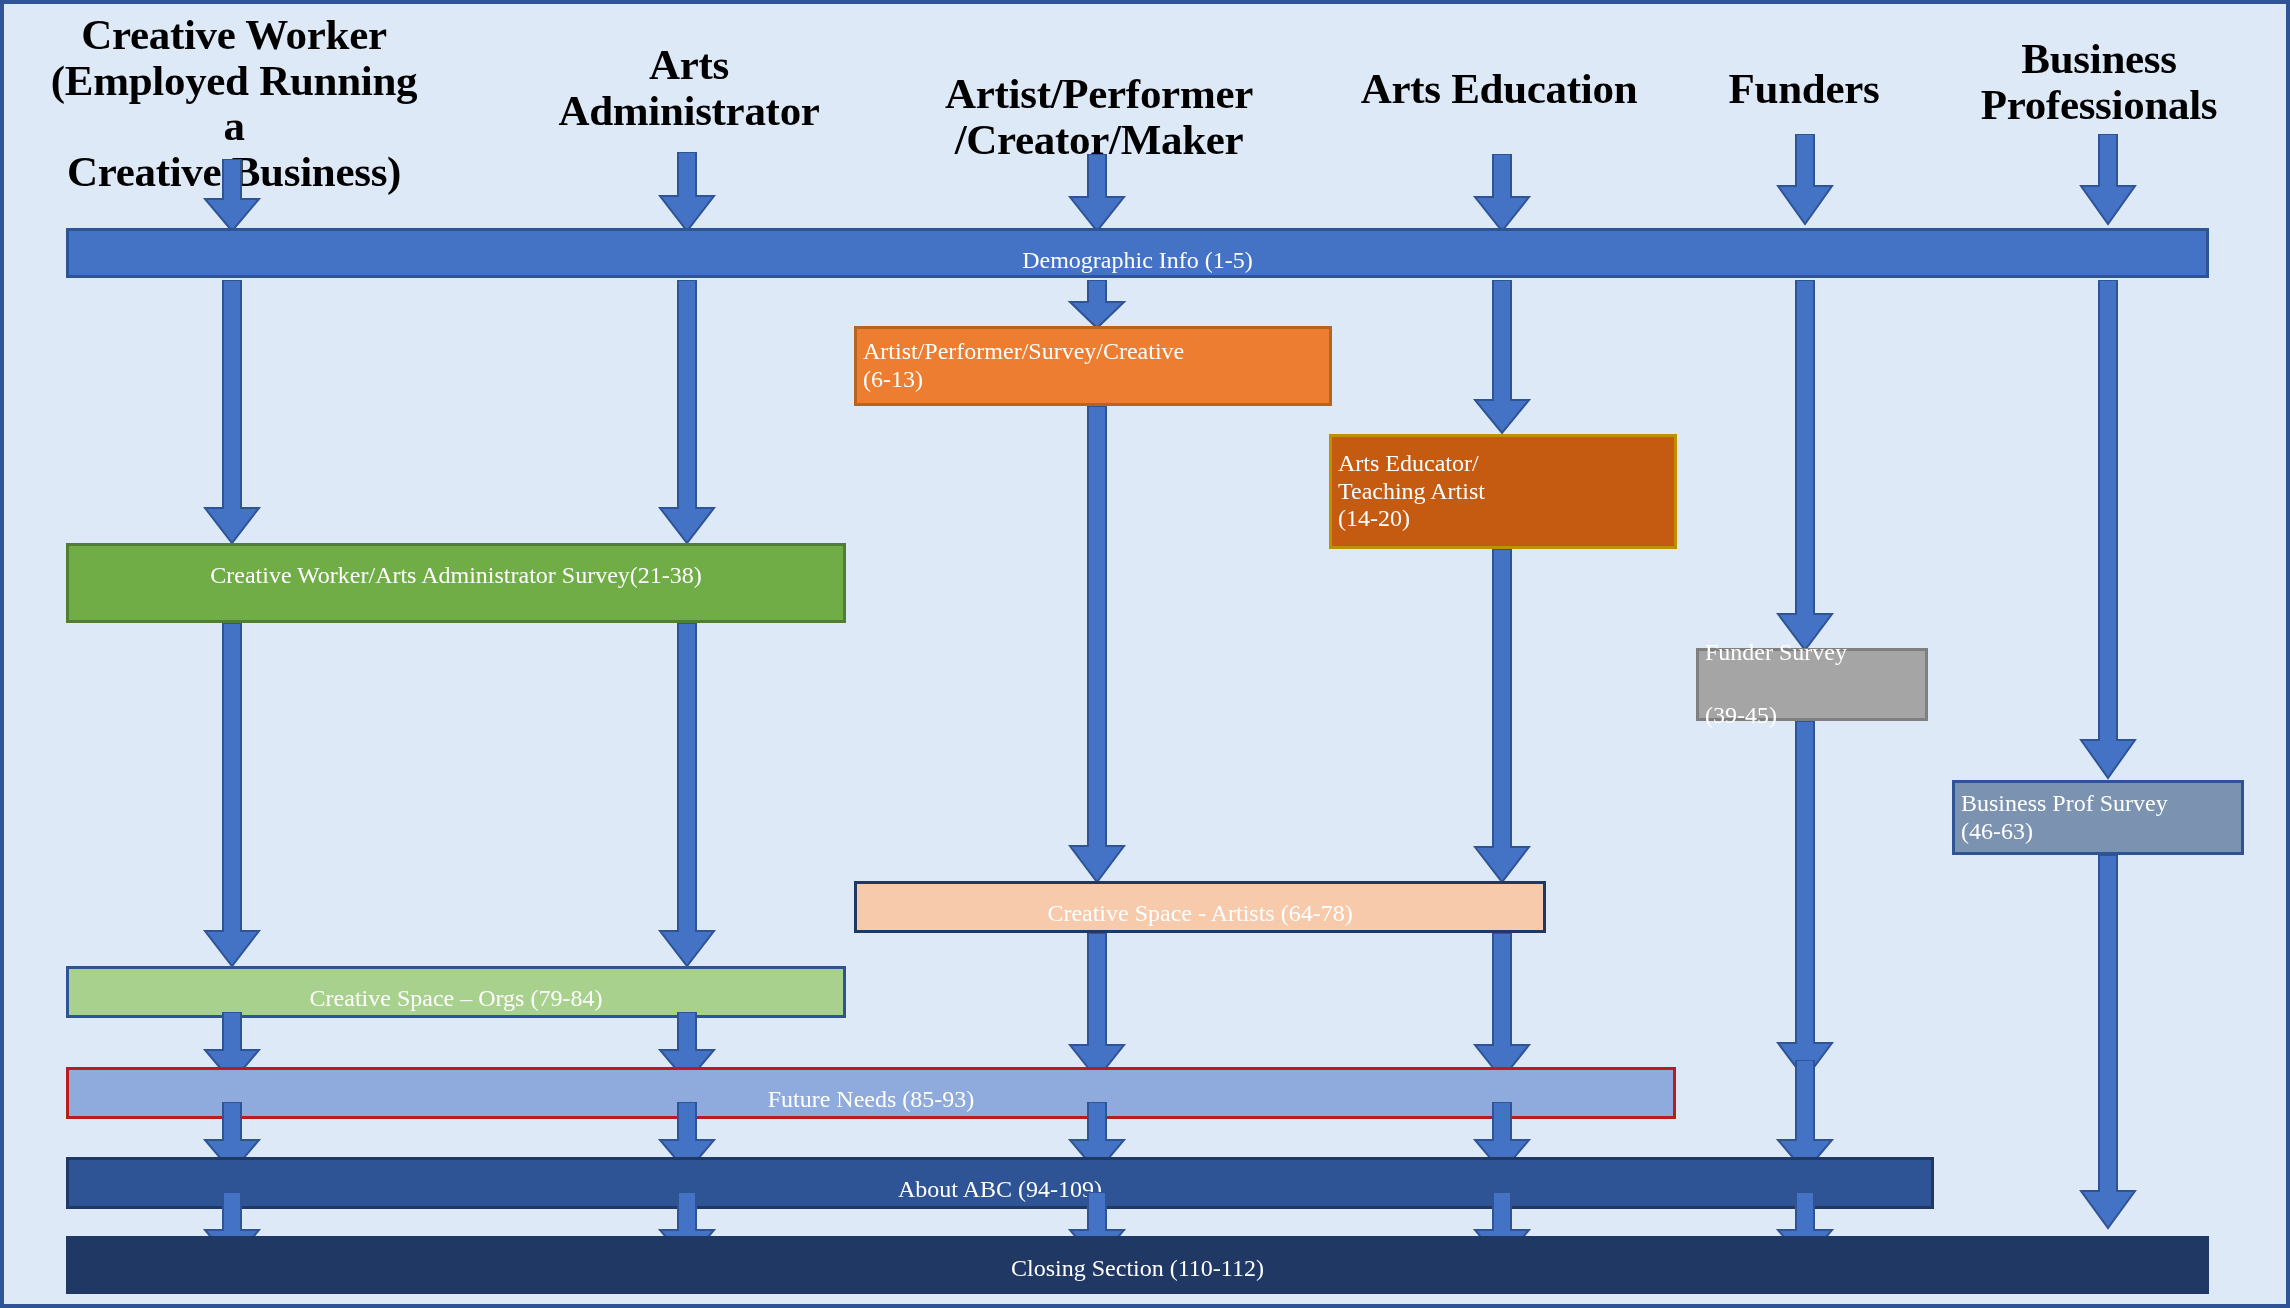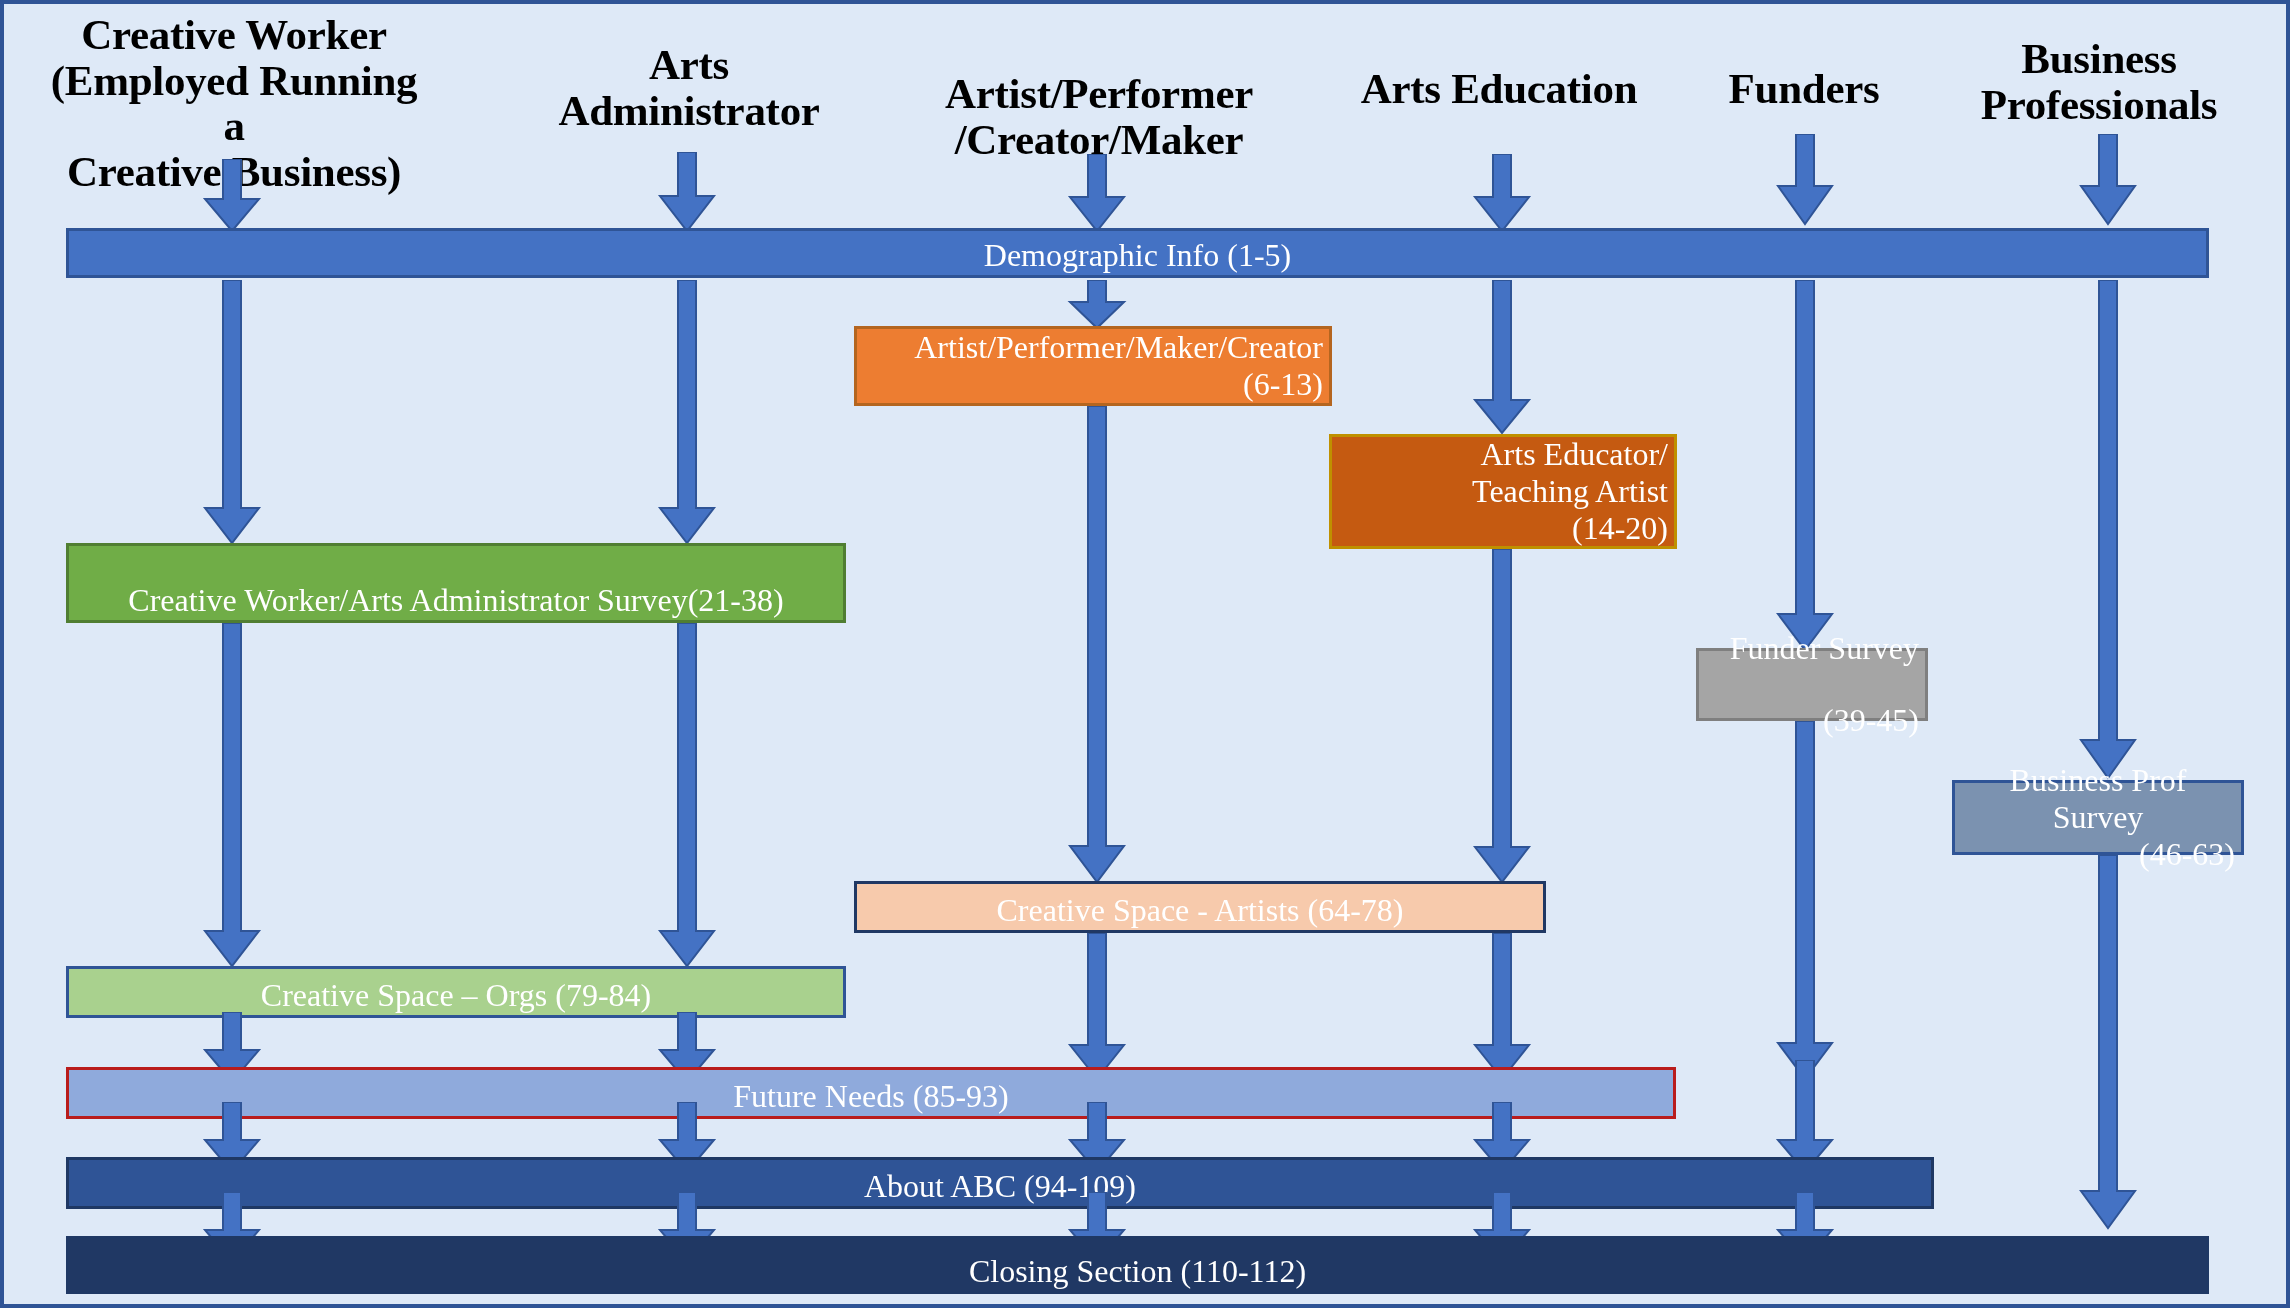--- a/index.html
+++ b/index.html
@@ -18,27 +18,27 @@
     font-weight:bold;
     color:#000000;
     font-size:43px;
     line-height:1.06;
     letter-spacing:-0.3px;
   }
   .node{
     position:absolute;
     box-sizing:border-box;
     display:flex;
-    align-items:flex-end;
+    align-items:flex-start;
     justify-content:center;
     text-align:center;
     color:#ffffff;
-    font-size:32px;
+    font-size:24px;
     line-height:1.15;
-    padding:1px 6px;
+    padding:16px 6px;
   }
   .arrow{position:absolute;}
   .arrow svg{display:block;width:100%;height:100%;}
 </style>
 </head>
 <body>
 
 <div id="canvas">
 
   <div class="colhead" style="left:40px;top:8px;width:380px;">
@@ -135,21 +135,21 @@
       </svg>
   </div>
 
   <div class="arrow" style="left:2073px;top:276px;width:62px;height:500px;">
     <svg viewBox="0 0 62 500" preserveAspectRatio="none">
         <polygon points="22,0 40,0 40,460 58,460 31,498 4,460 22,460" fill="#4472c4" stroke="#2f5496" stroke-width="2"></polygon>
       </svg>
   </div>
 
   <div class="node" style="left:850px;top:322px;width:478px;height:80px;background:#ed7d31;border:3px solid #b4651f;flex-direction:column;">
-    <span>Artist/Performer/Maker/Creator</span>
+    <span>Artist/Performer/Survey/Creative</span>
     <span>(6-13)</span>
   </div>
 
   <div class="node" style="left:1325px;top:430px;width:348px;height:115px;background:#c55a11;border:3px solid #bf9000;flex-direction:column;">
     <span>Arts Educator/</span>
     <span>Teaching Artist</span>
     <span>(14-20)</span>
   </div>
 
   <div class="arrow" style="left:1062px;top:402px;width:62px;height:478px;">

